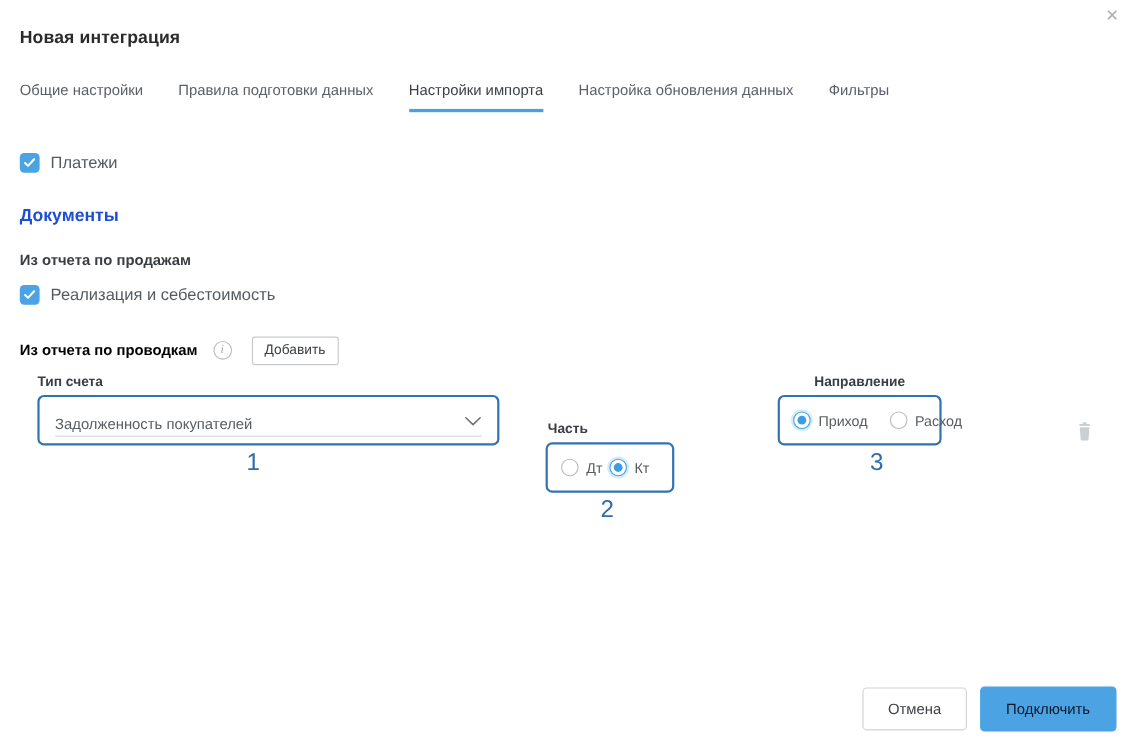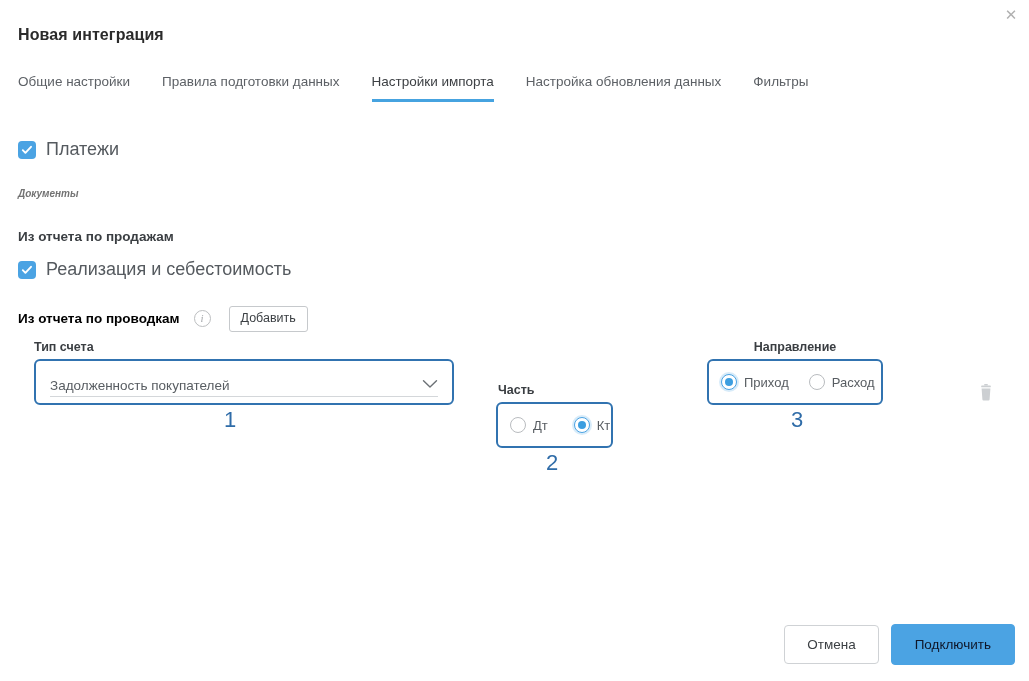--- a/index.html
+++ b/index.html
@@ -75,32 +75,31 @@
   .chk {
     width: 18px; height: 18px;
     border-radius: 4px;
     background: #4ba3e3;
     display: flex;
     align-items: center; justify-content: center;
     flex: none;
   }
   .chk svg { display: block; }
   .chk-label {
-    font-size: 18px;
+    font-size: 15px;
     color: #555a5f;
   }
 
   
   .h-docs {
     position: absolute;
     left: 18px; top: 188px;
-    font-size: 10px;
-    font-weight: bold;
-    color: #737373;
-    font-style: italic;
+    font-size: 16px;
+    font-weight: bold;
+    color: #1d4ed8;
   }
   .h-sub {
     position: absolute;
     left: 18px; top: 229px;
     font-size: 13.5px;
     font-weight: bold;
     color: #3a3e42;
   }
 
   
@@ -180,25 +179,25 @@
   }
   .select-value {
     font-size: 13.5px;
     color: #585d62;
   }
   .chev { color: #6b7075; display: block; }
   #grp-account .anno-num { left: 190px; }
 
   
   #grp-part { left: 496px; top: 340px; width: 117px; margin-top: 43px; }
-  #grp-part .hl-box { height: 46px; padding: 0 12px; gap: 26px; }
+  #grp-part .hl-box { height: 46px; padding: 0 12px; gap: 6px; }
   #grp-part .anno-num { left: 50px; }
 
   
-  #grp-direction { left: 707px; top: 340px; width: 176px; }
+  #grp-direction { left: 707px; top: 340px; width: 149px; }
   #grp-direction .hl-box { height: 46px; padding: 0 12px; gap: 20px; }
   #grp-direction .anno-num { left: 84px; }
   #grp-direction .field-caption { text-align: center; }
   #grp-part .field-caption { padding-left: 2px; }
 
   .radio-opt {
     display: flex;
     align-items: center;
     gap: 7px;
     cursor: pointer;

